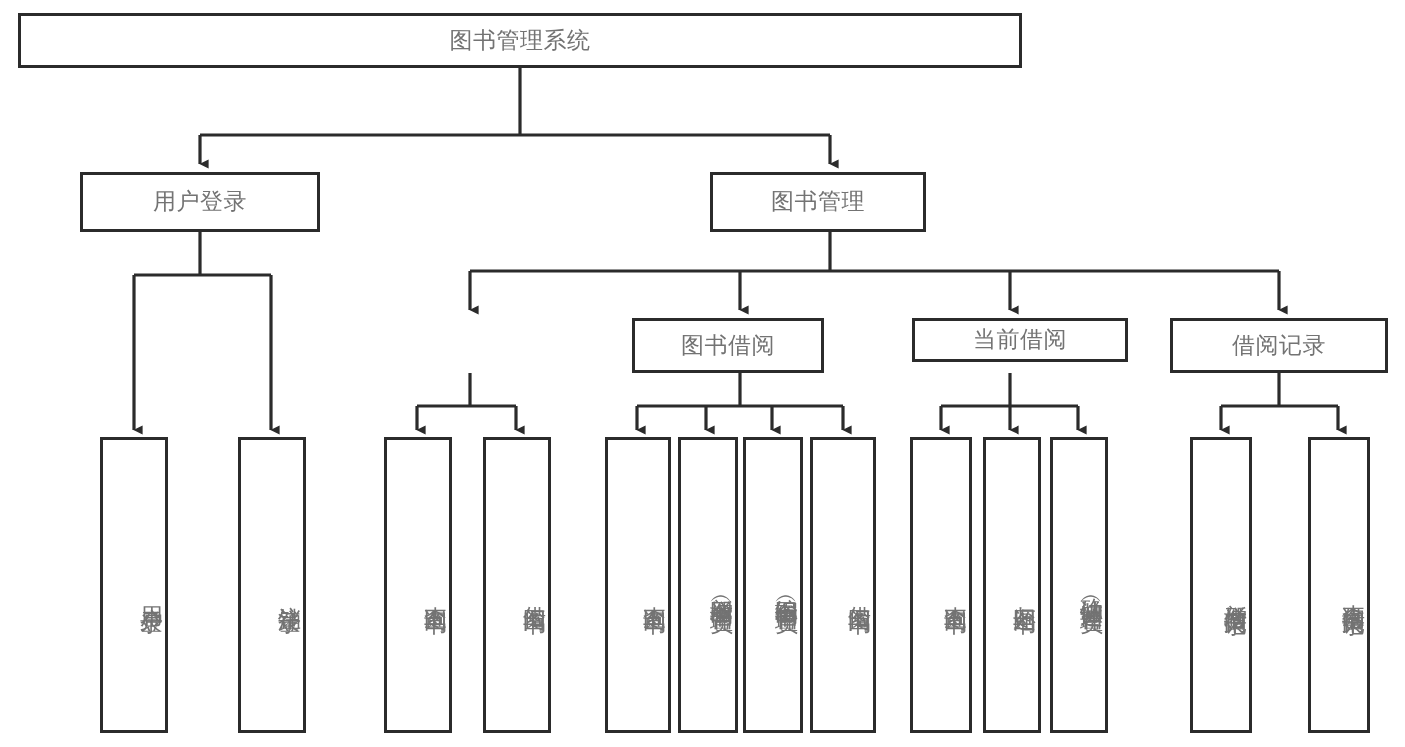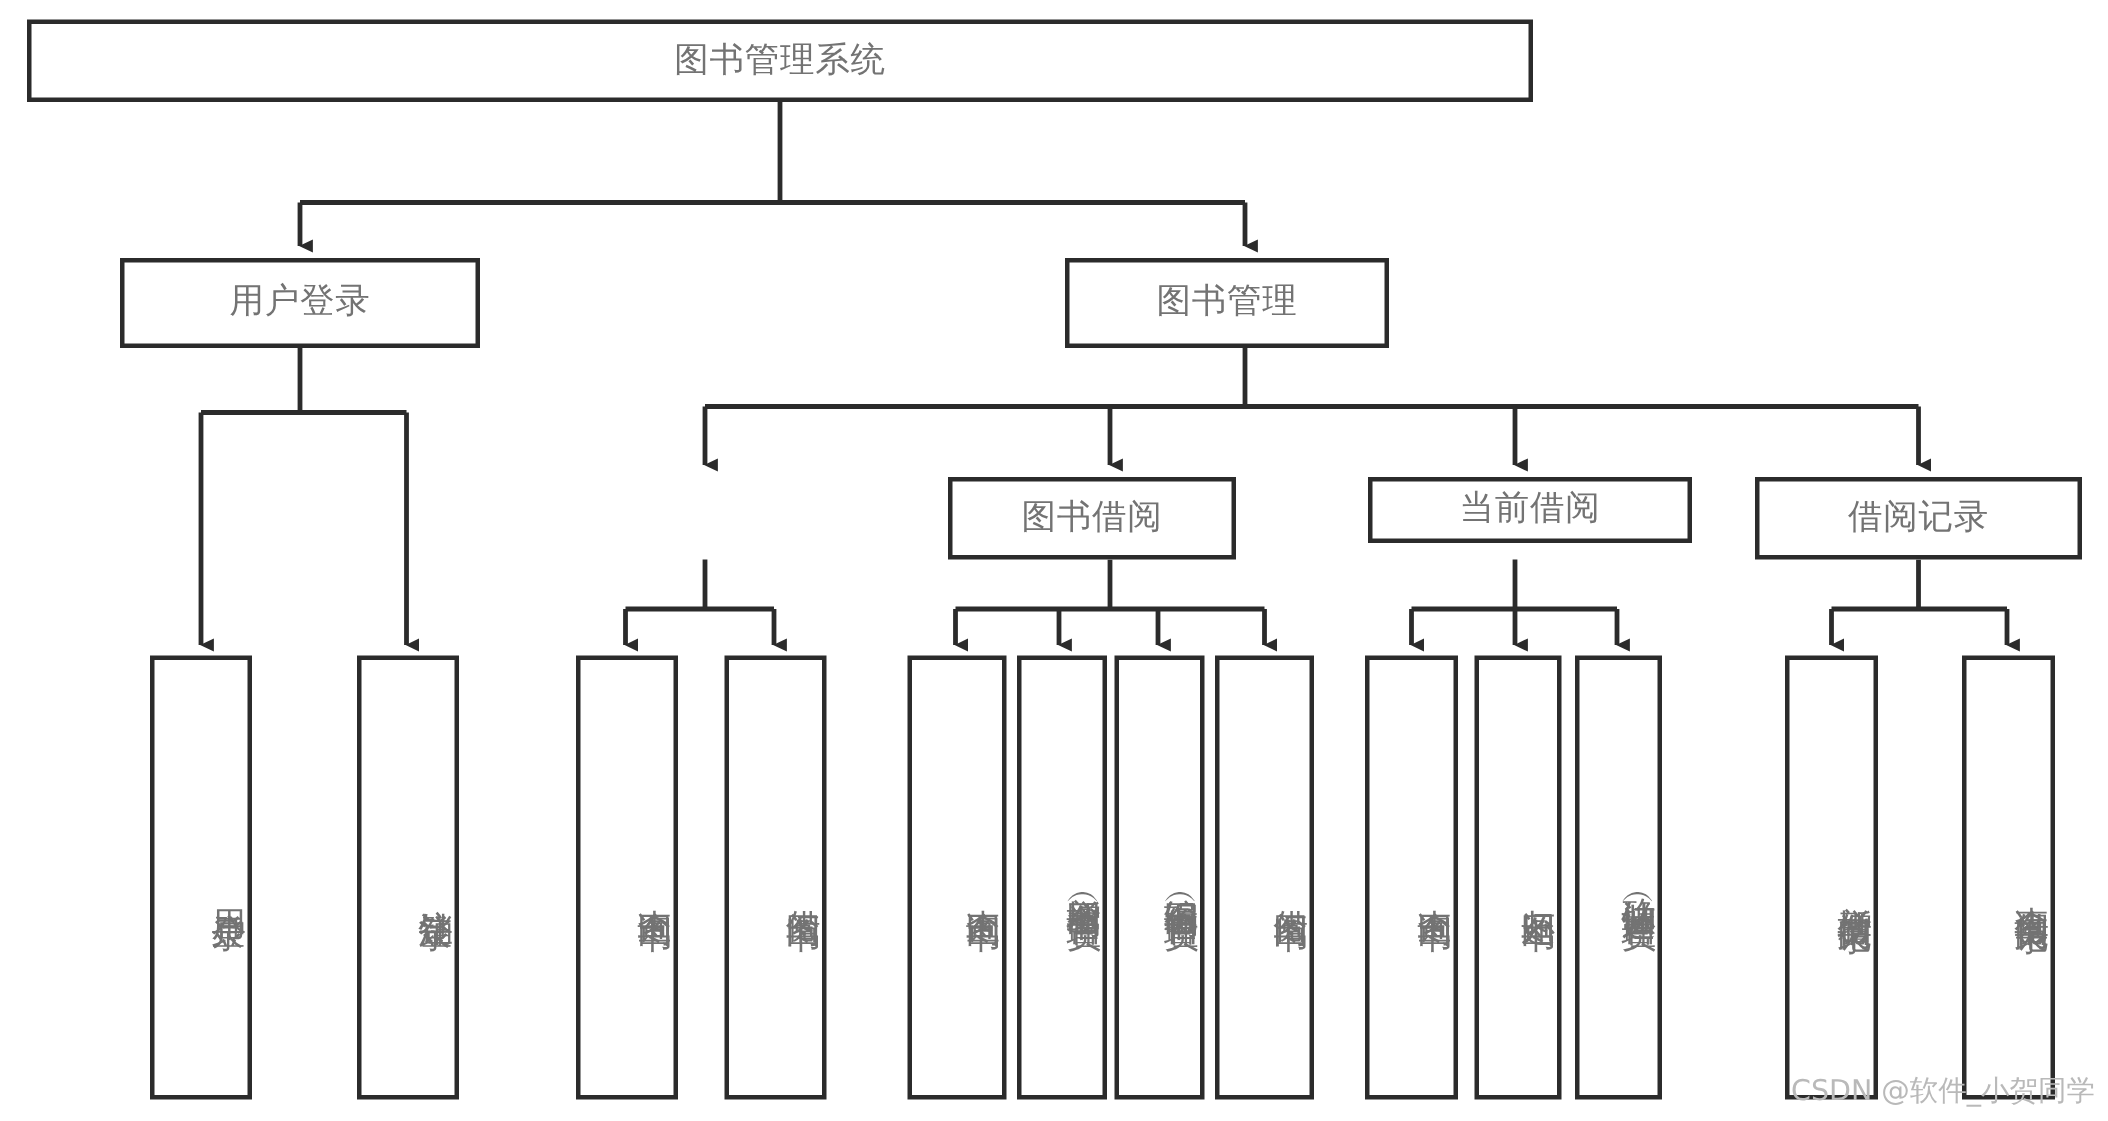--- a/index.html
+++ b/index.html
@@ -176,15 +176,14 @@
     <span class="label">确认归还（管理员）</span>
   </div>
 
   <div class="node vert" style="left:1190px; top:437px; width:62px; height:296px;">
     <span class="label">新增借阅记录</span>
   </div>
   <div class="node vert" style="left:1308px; top:437px; width:62px; height:296px;">
     <span class="label">查询借阅记录</span>
   </div>
 
-  <div class="watermark" style="left:1194px; top:714px;">CSDN @软件_小贺同学</div>
 
 </div>
 
 </body></html>

